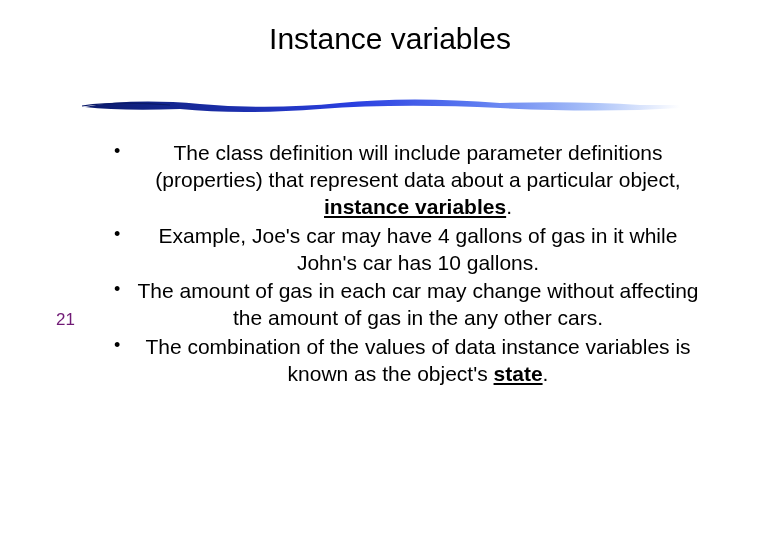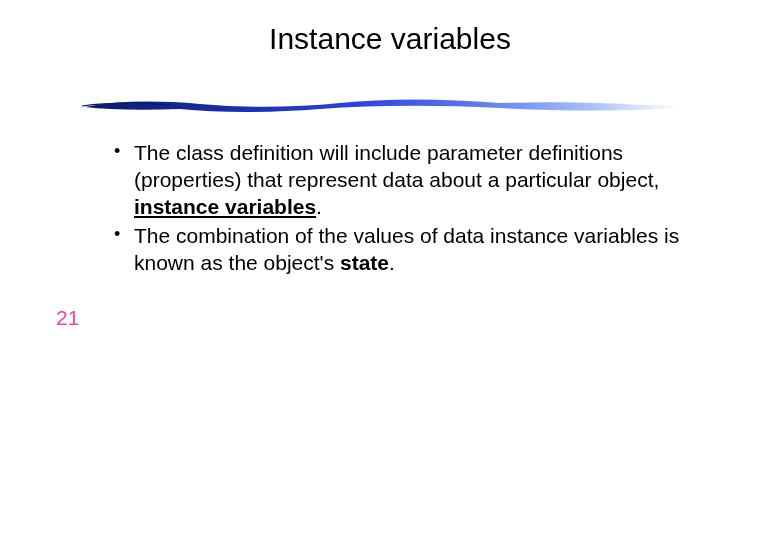--- a/index.html
+++ b/index.html
@@ -29,46 +29,47 @@
   }
   .bullets {
     position: absolute;
     top: 140px;
     left: 112px;
     width: 590px;
     font-family: "Comic Sans MS", "Comic Sans", cursive, sans-serif;
     font-size: 21px;
     line-height: 1.28;
     color: #000;
+    text-align: center;
   }
   .bullets ul { list-style: none; }
   .bullets li {
     position: relative;
     padding-left: 22px;
     margin-bottom: 2px;
   }
   .bullets li::before {
     content: "•";
     position: absolute;
     left: 2px;
     top: 0;
     font-size: 18px;
   }
   .underline-bold {
     font-weight: 700;
     text-decoration: underline;
   }
-  .bold { font-weight: 700; }
+  .bold { font-weight: 700; text-decoration: underline; }
   .page-num {
     position: absolute;
     left: 56px;
     bottom: 50px;
     font-family: Arial, Helvetica, sans-serif;
-    font-size: 21px;
-    color: #ec4899;
+    font-size: 17px;
+    color: #701a75;
   }
 </style>
 </head>
 <body>
 
 <div class="slide">
 
   <div class="title">Instance variables</div>
 
   <div class="underline-wrap">
@@ -86,20 +87,26 @@
       <path d="M2,11 Q40,6 90,10" stroke="#0a1a6a" stroke-width="1.2" fill="none"></path>
     </svg>
   </div>
 
   <div class="bullets">
     <ul>
       <li>
         <span>The class definition will include parameter definitions (properties) that represent data about a particular object, </span><span class="underline-bold">instance variables</span><span>.</span>
       </li>
       <li>
+        <span>Example, Joe's car may have 4 gallons of gas in it while John's car has 10 gallons.</span>
+      </li>
+      <li>
+        <span>The amount of gas in each car may change without affecting the amount of gas in the any other cars.</span>
+      </li>
+      <li>
         <span>The combination of the values of data instance variables is known as the object's </span><span class="bold">state</span><span>.</span>
       </li>
     </ul>
   </div>
 
   <div class="page-num">21</div>
 
 </div>
 
 </body></html>

